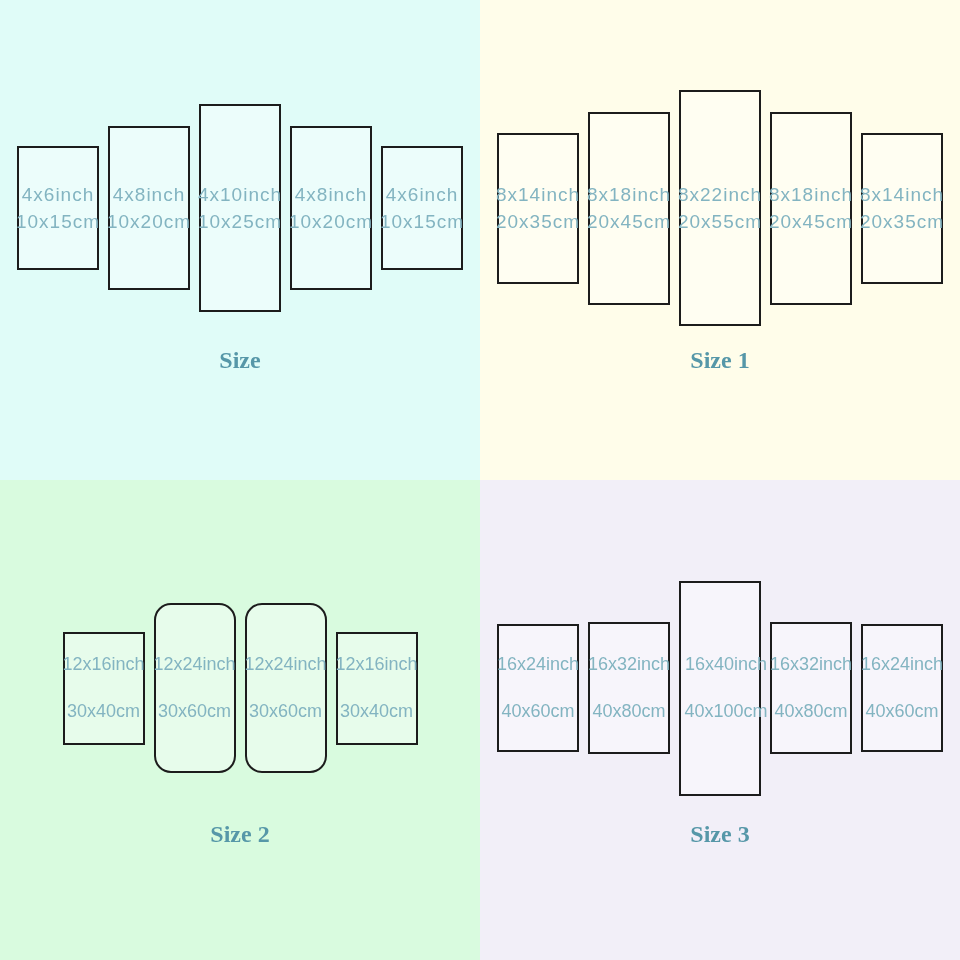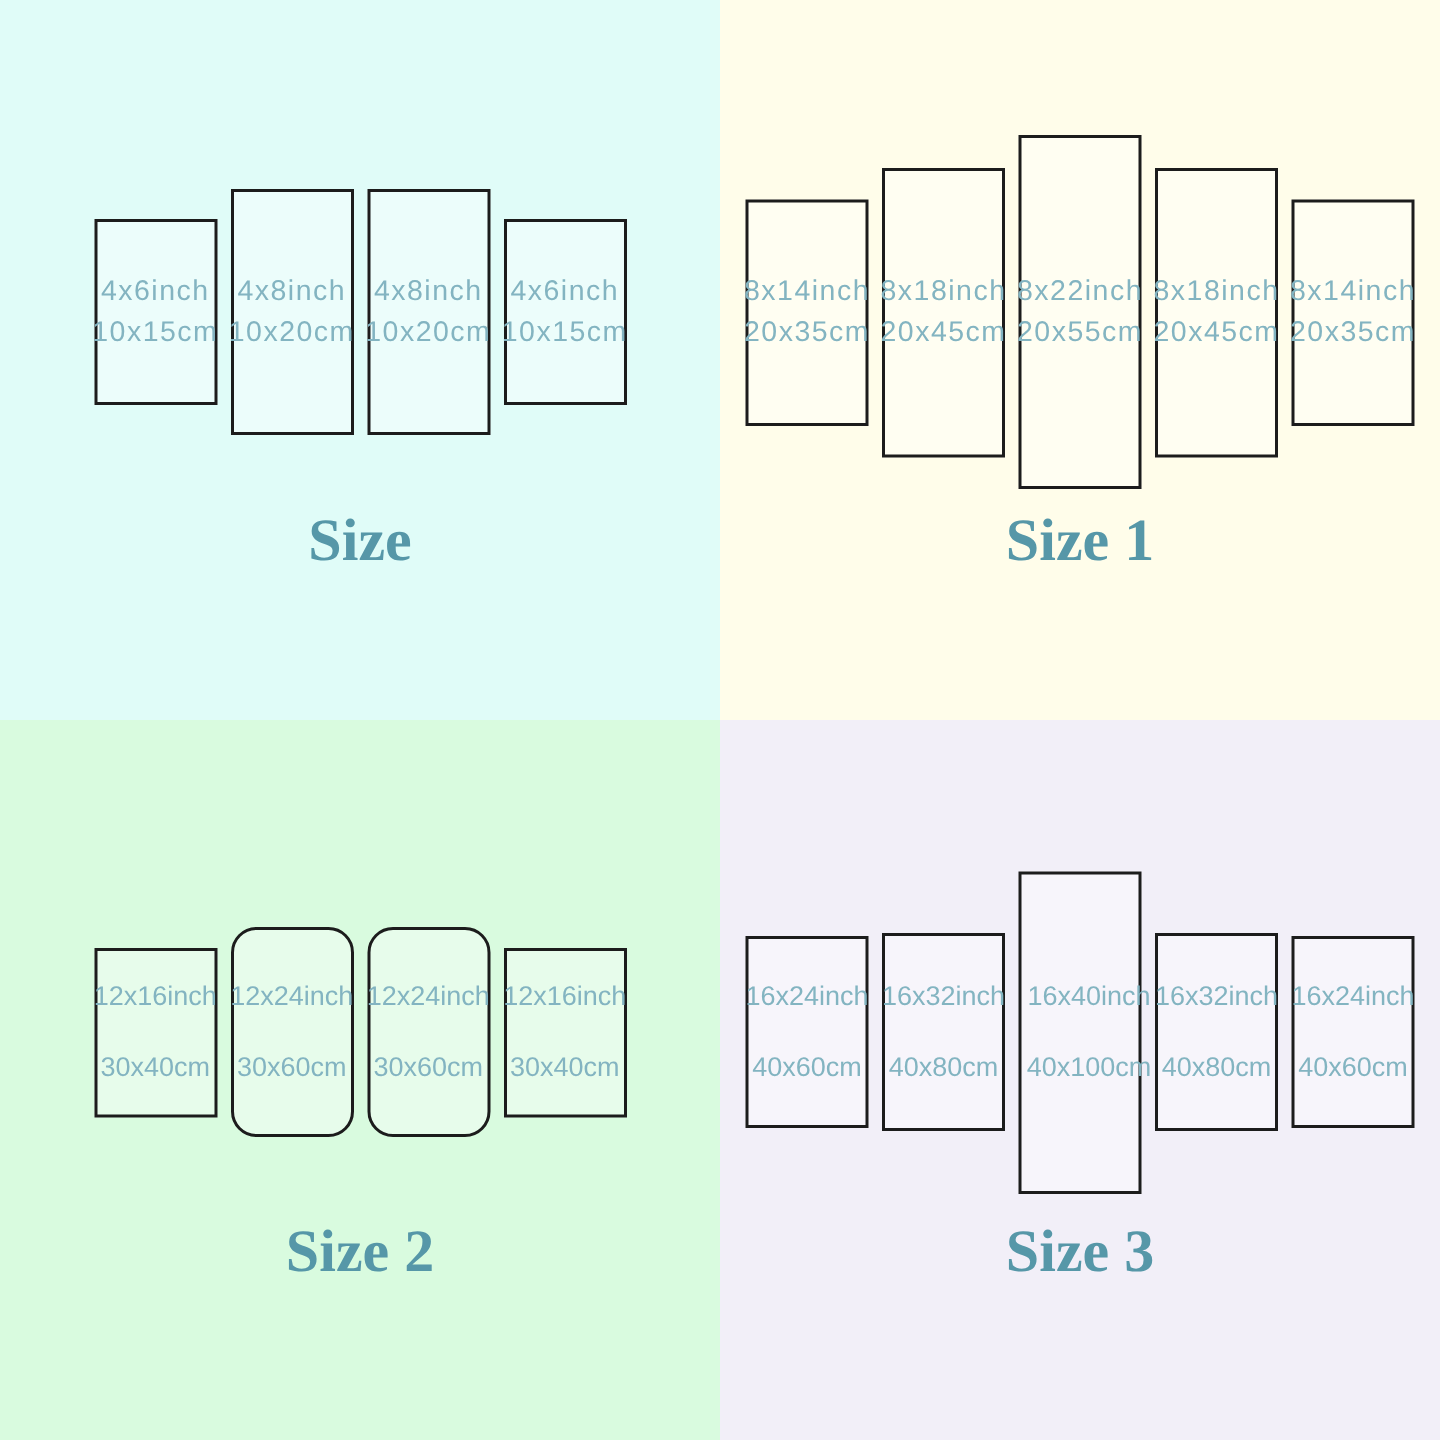--- a/index.html
+++ b/index.html
@@ -29,38 +29,38 @@
     width: 82px;
     border: 2px solid var(--panel-border, #1c1c1c);
     background: rgba(255, 255, 255, 0.38);
     display: flex; align-items: center; justify-content: center;
     flex: 0 0 auto;
   }
 
   
   .q1 .s { height: 124px; } .q1 .m { height: 164px; } .q1 .l { height: 208px; }
   .q2 .s { height: 151px; } .q2 .m { height: 193px; } .q2 .l { height: 236px; }
-  .q3 .s { height: 113px; } .q3 .m { height: 140px; border-radius: 17px; } .q3 .l { height: 226px; }
+  .q3 .s { height: 113px; } .q3 .m { height: 170px; border-radius: 17px; } .q3 .l { height: 226px; }
   .q4 .s { height: 128px; } .q4 .m { height: 132px; } .q4 .l { height: 215px; padding-left: 12px; }
 
   .panel-label {
     display: flex; flex-direction: column; align-items: center;
     text-align: center; white-space: nowrap;
     font-size: 19px; line-height: 27px;
     color: var(--panel-label, #83b4c1);
   }
   .q-top .panel-label { letter-spacing: 1px; font-size: 19px; }
   .q-bottom .panel-label { letter-spacing: 0; font-size: 18px; gap: 20px; }
 
   .title {
     position: absolute; left: 0; width: 100%;
     text-align: center;
     font-family: "Liberation Serif", serif;
     font-weight: 700;
-    font-size: 40px; line-height: 44px;
+    font-size: 24px; line-height: 44px;
     color: var(--title, #5697a8);
   }
   .q-top .title { top: 338px; }
   .q-bottom .title { top: 332px; }
 </style>
 </head>
 <body>
 
 <div class="frame">
 
@@ -71,20 +71,26 @@
           <span>4x6inch</span>
           <span>10x15cm</span>
         </div>
       </div>
       <div class="panel m">
         <div class="panel-label">
           <span>4x8inch</span>
           <span>10x20cm</span>
         </div>
       </div>
+      <div class="panel l">
+        <div class="panel-label">
+          <span>4x10inch</span>
+          <span>10x25cm</span>
+        </div>
+      </div>
       <div class="panel m">
         <div class="panel-label">
           <span>4x8inch</span>
           <span>10x20cm</span>
         </div>
       </div>
       <div class="panel s">
         <div class="panel-label">
           <span>4x6inch</span>
           <span>10x15cm</span>

